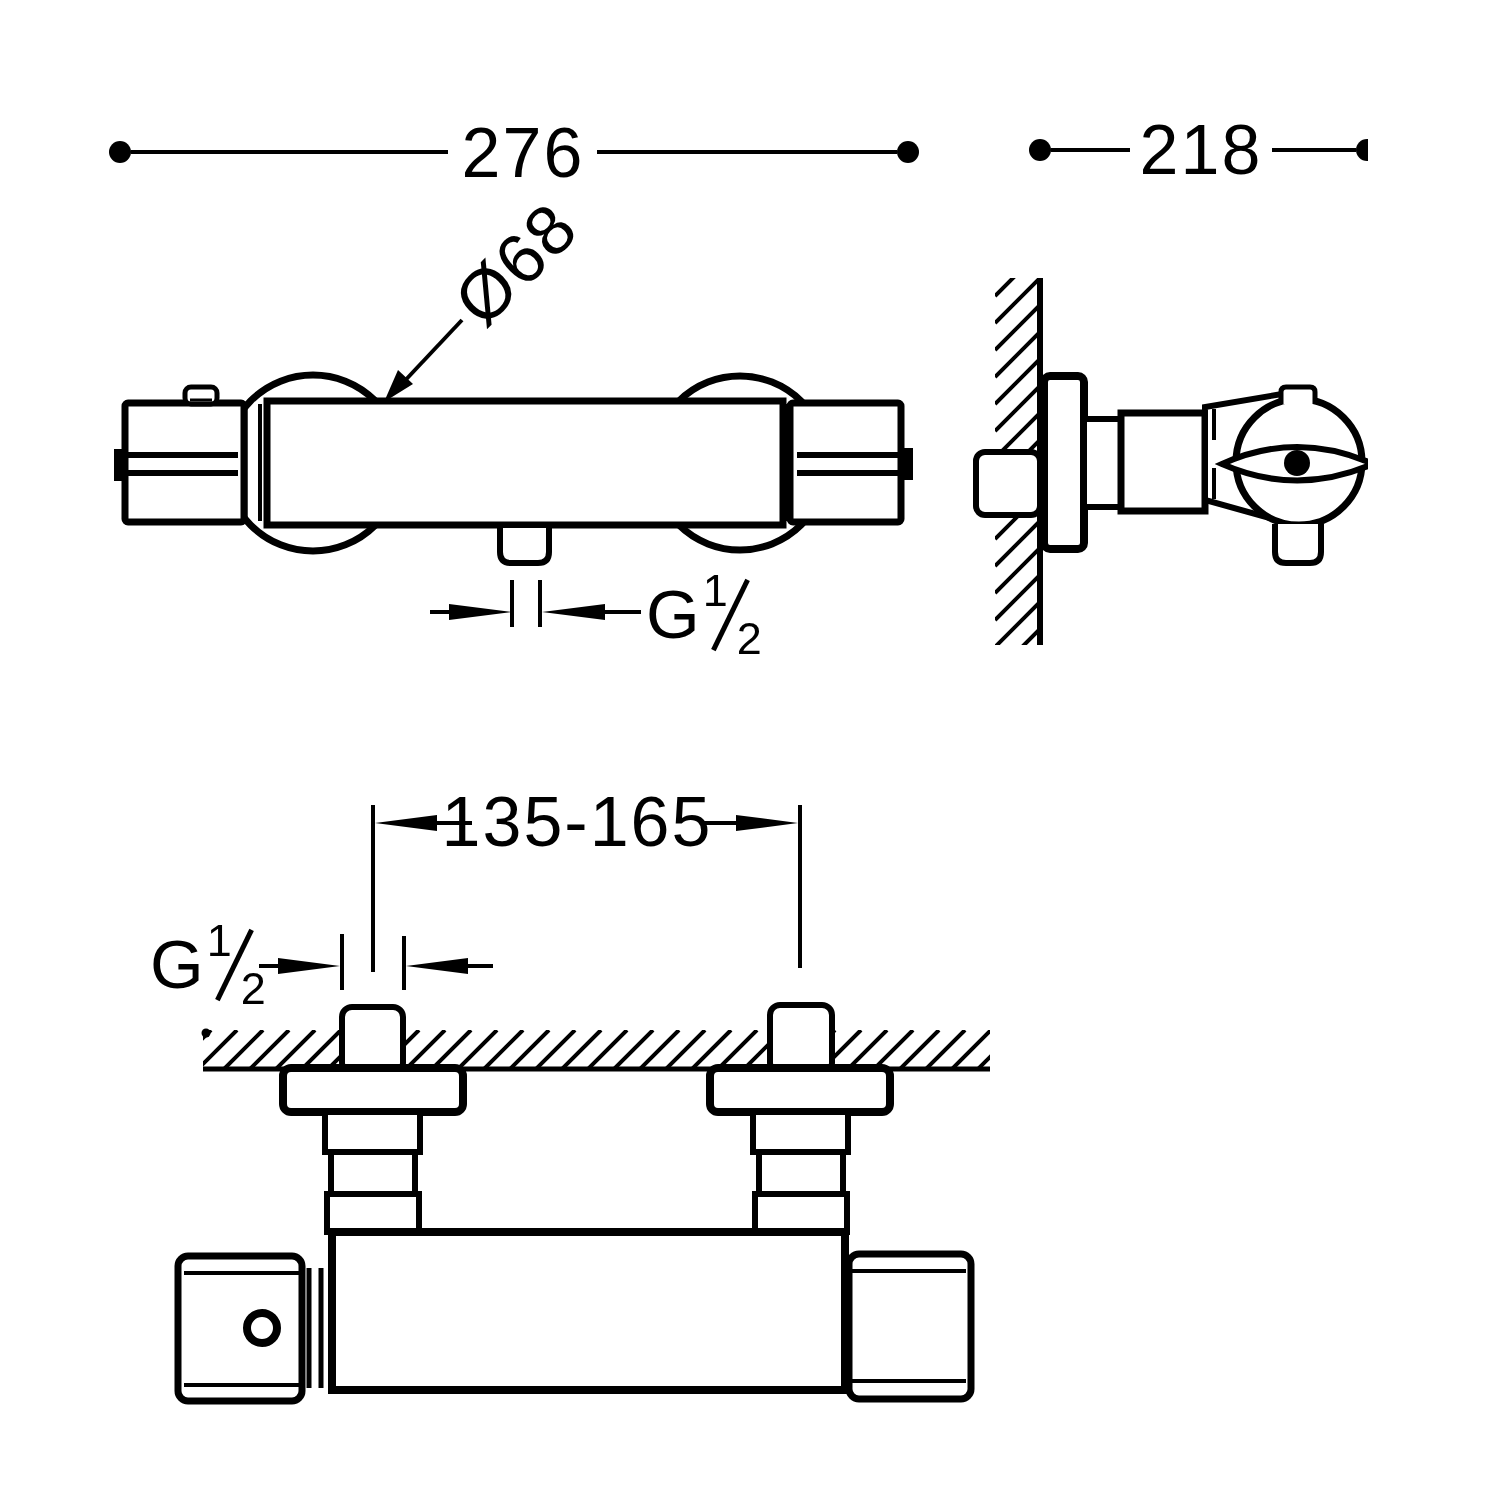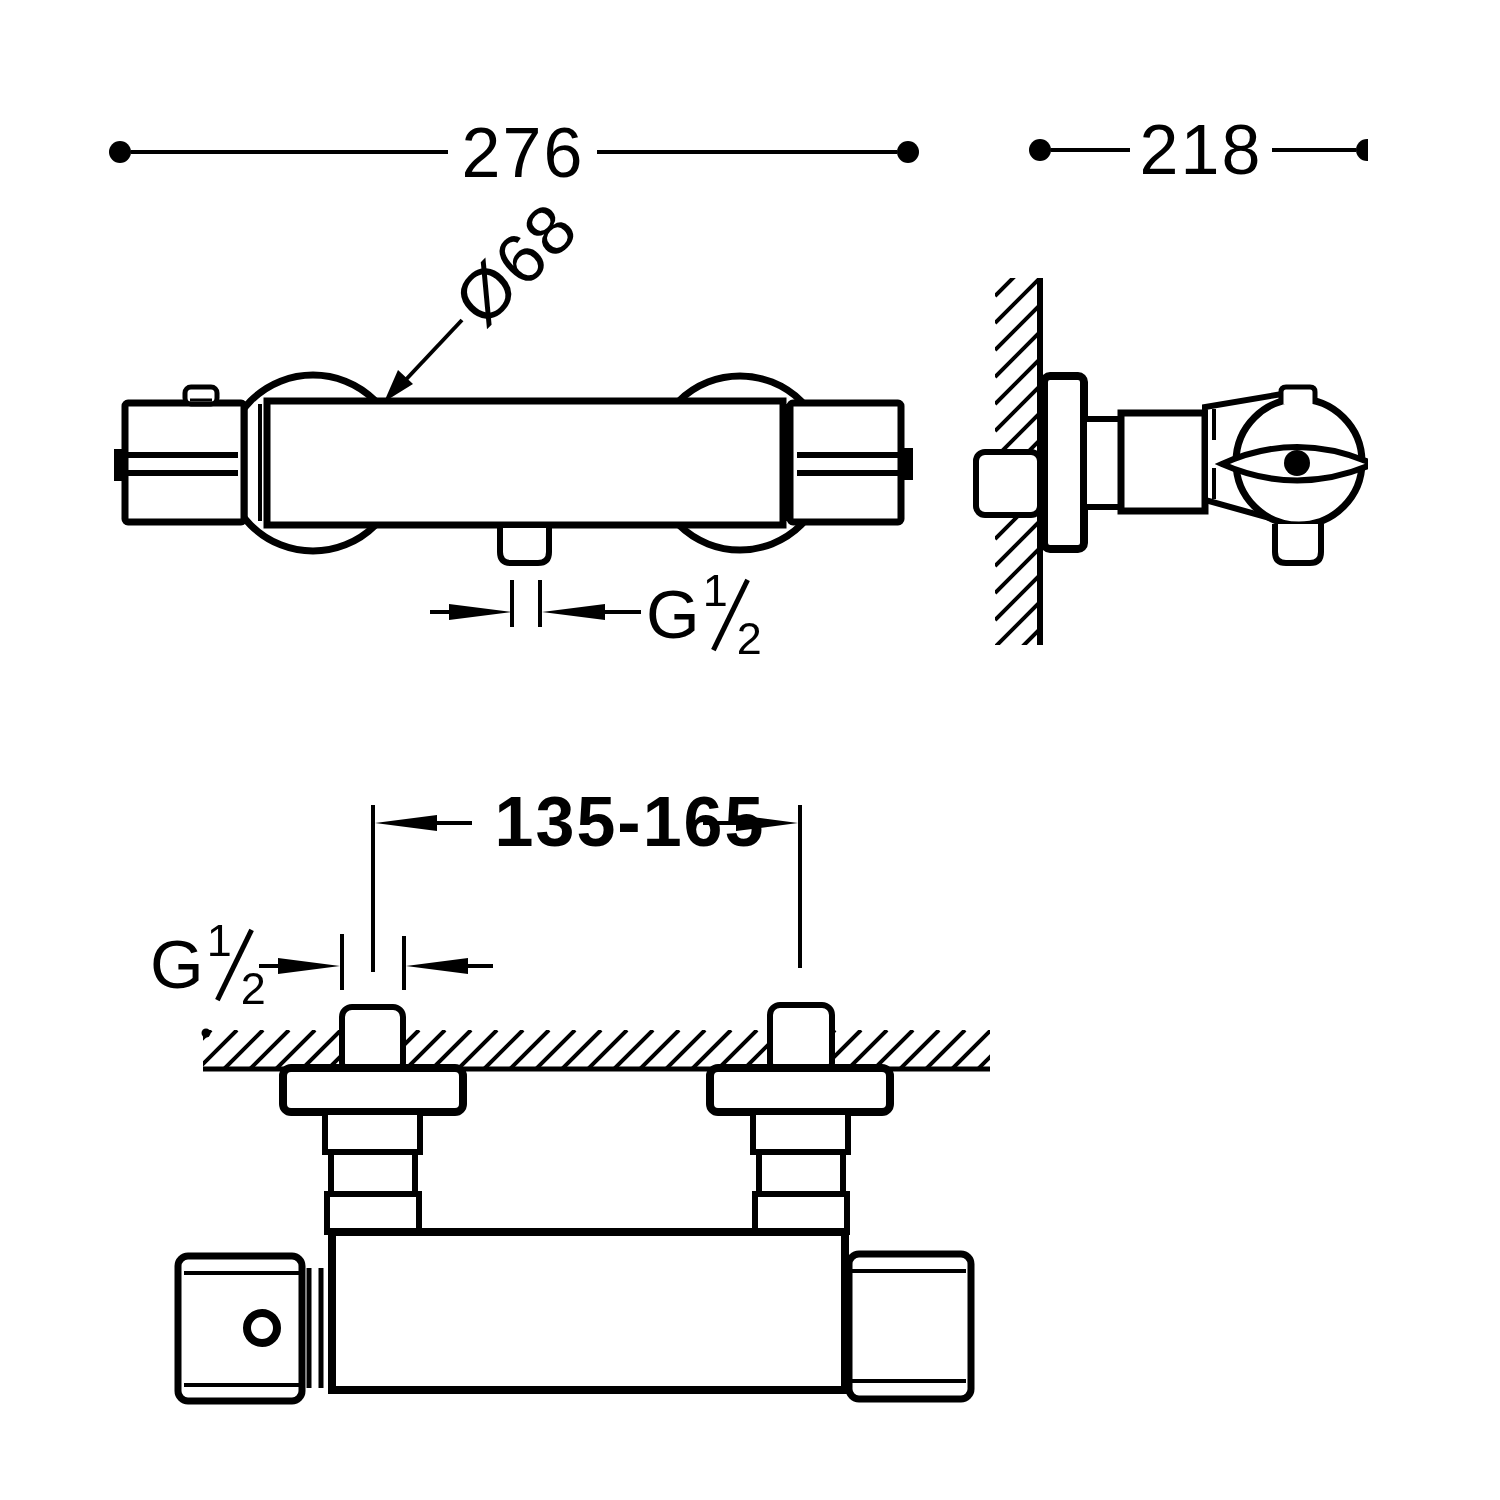--- a/index.html
+++ b/index.html
@@ -174,21 +174,21 @@
     <span class="gbig">G</span>
     <span class="casefrac">
       <span class="num">1</span>
       <span class="slash"></span>
       <span class="den">2</span>
     </span>
   </div>
 
   <div class="dim-label" style="left:1201px; top:150px;">218</div>
 
-  <div class="dim-label" style="left:630px; top:822px;font-weight:bold;">135-165</div>
+  <div class="dim-label" style="left:577px; top:822px;">135-165</div>
 
   <div class="ghalf" style="left:150px; top:923px;">
     <span class="gbig">G</span>
     <span class="casefrac">
       <span class="num">1</span>
       <span class="slash"></span>
       <span class="den">2</span>
     </span>
   </div>
 

